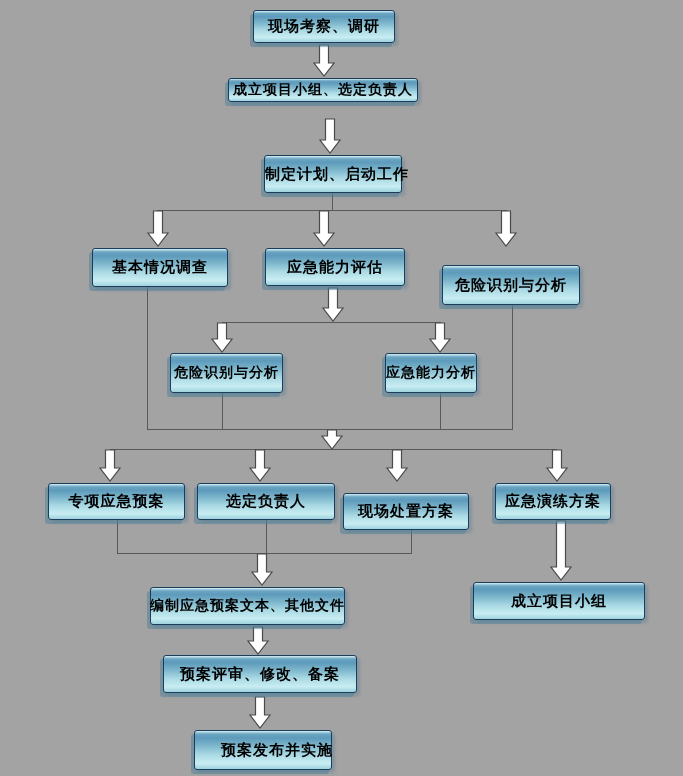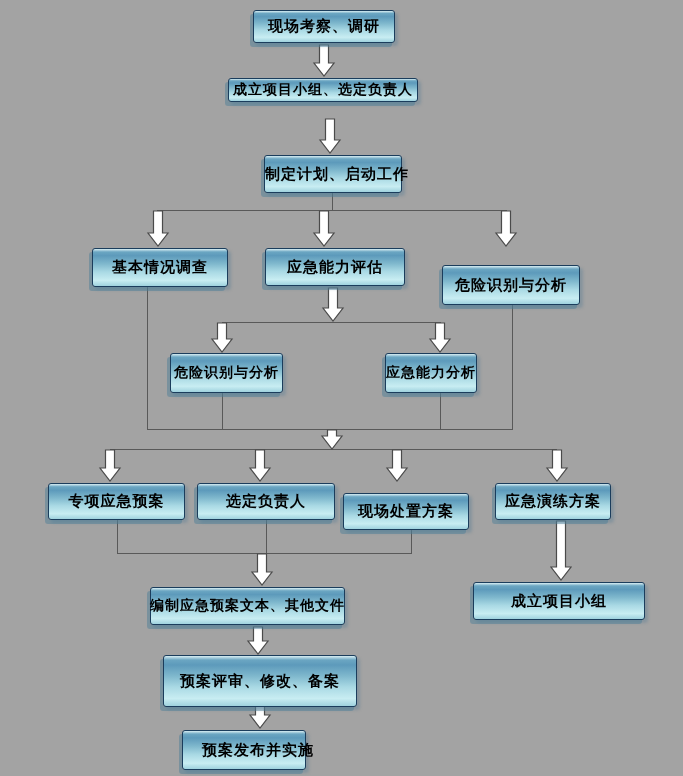--- a/index.html
+++ b/index.html
@@ -129,17 +129,17 @@
   <div class="node" style="left:197px;top:483px;width:138px;height:37px;">选定负责人</div>
 
   <div class="node" style="left:343px;top:493px;width:126px;height:37px;font-family:Liberation Serif, serif;">现场处置方案</div>
 
   <div class="node" style="left:495px;top:483px;width:116px;height:37px;">应急演练方案</div>
 
   <div class="node" style="left:473px;top:582px;width:172px;height:38px;">成立项目小组</div>
 
   <div class="node sm" style="left:150px;top:587px;width:195px;height:38px;">编制应急预案文本、其他文件</div>
 
-  <div class="node" style="left:163px;top:655px;width:194px;height:52px;font-family:Liberation Mono, monospace;">预案评审、修改、备案</div>
+  <div class="node" style="left:163px;top:655px;width:194px;height:38px;font-family:Liberation Mono, monospace;">预案评审、修改、备案</div>
 
-  <div class="node" style="left:182px;top:730px;width:124px;height:40px;padding-left:28px;">预案发布并实施</div>
+  <div class="node" style="left:194px;top:730px;width:138px;height:40px;padding-left:28px;">预案发布并实施</div>
 
 </div>
 
 </body></html>

